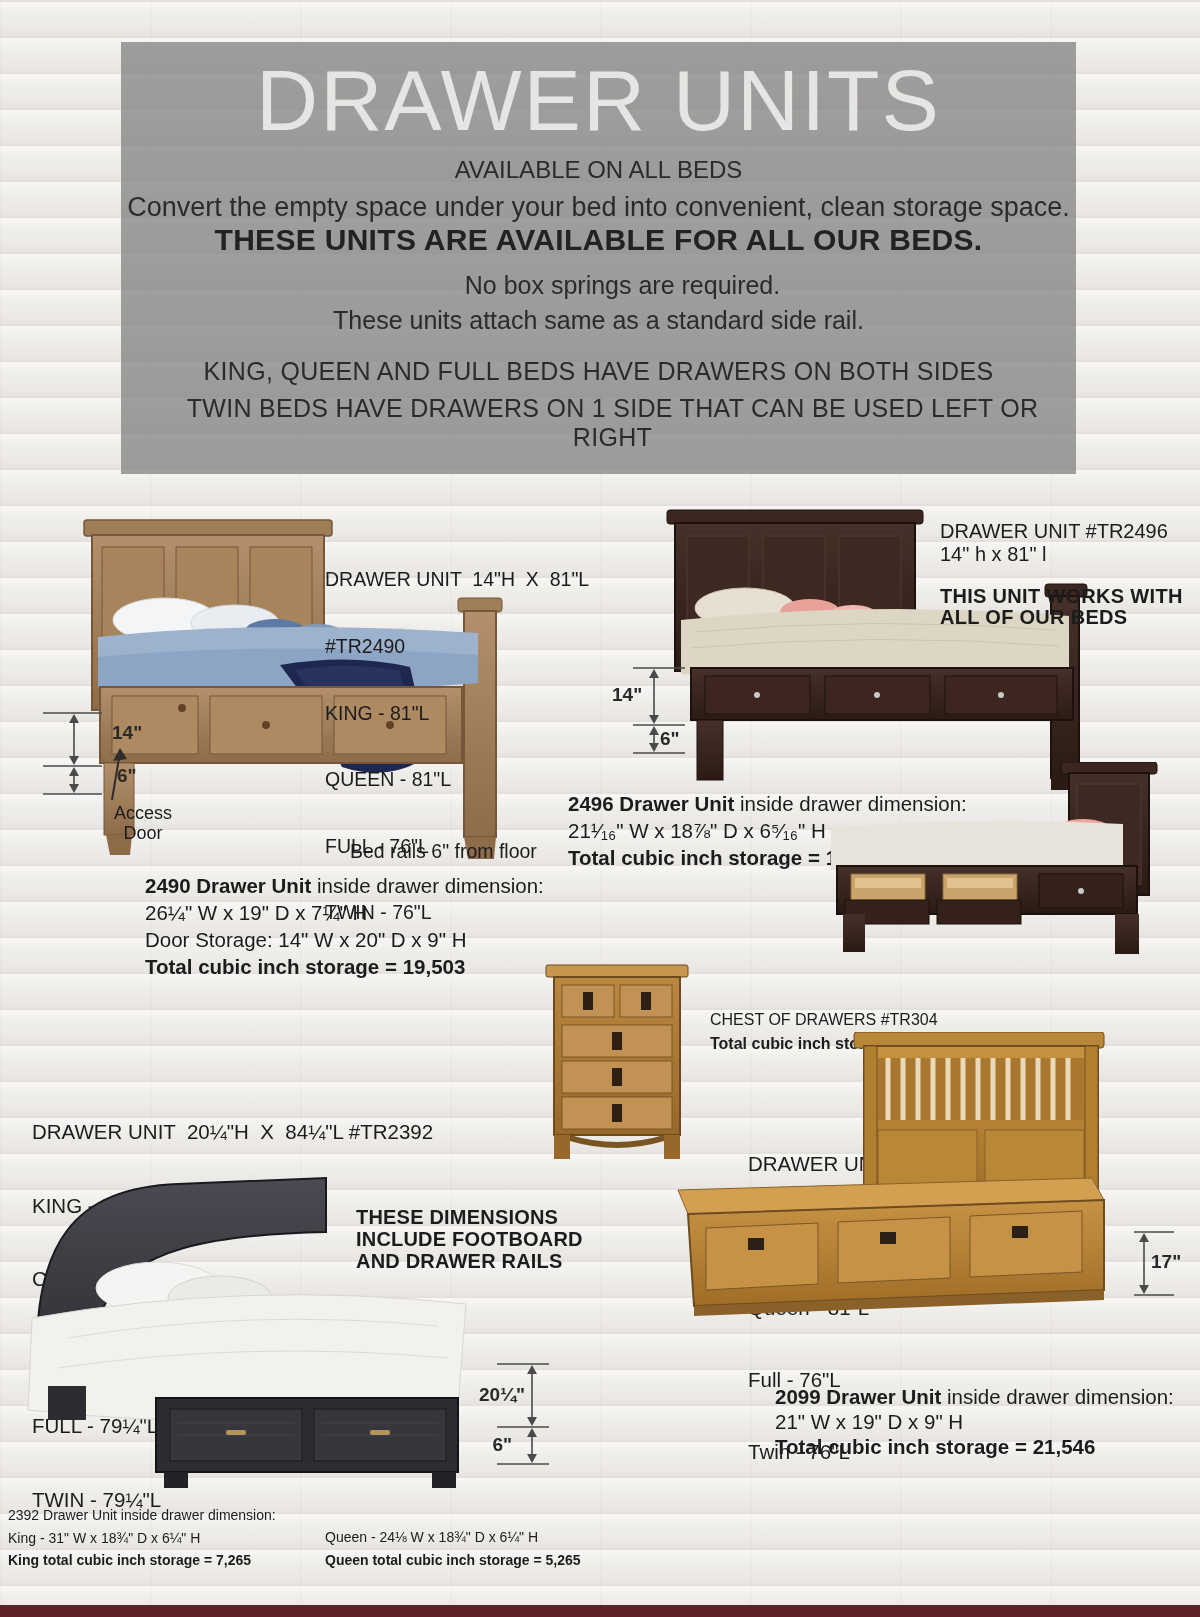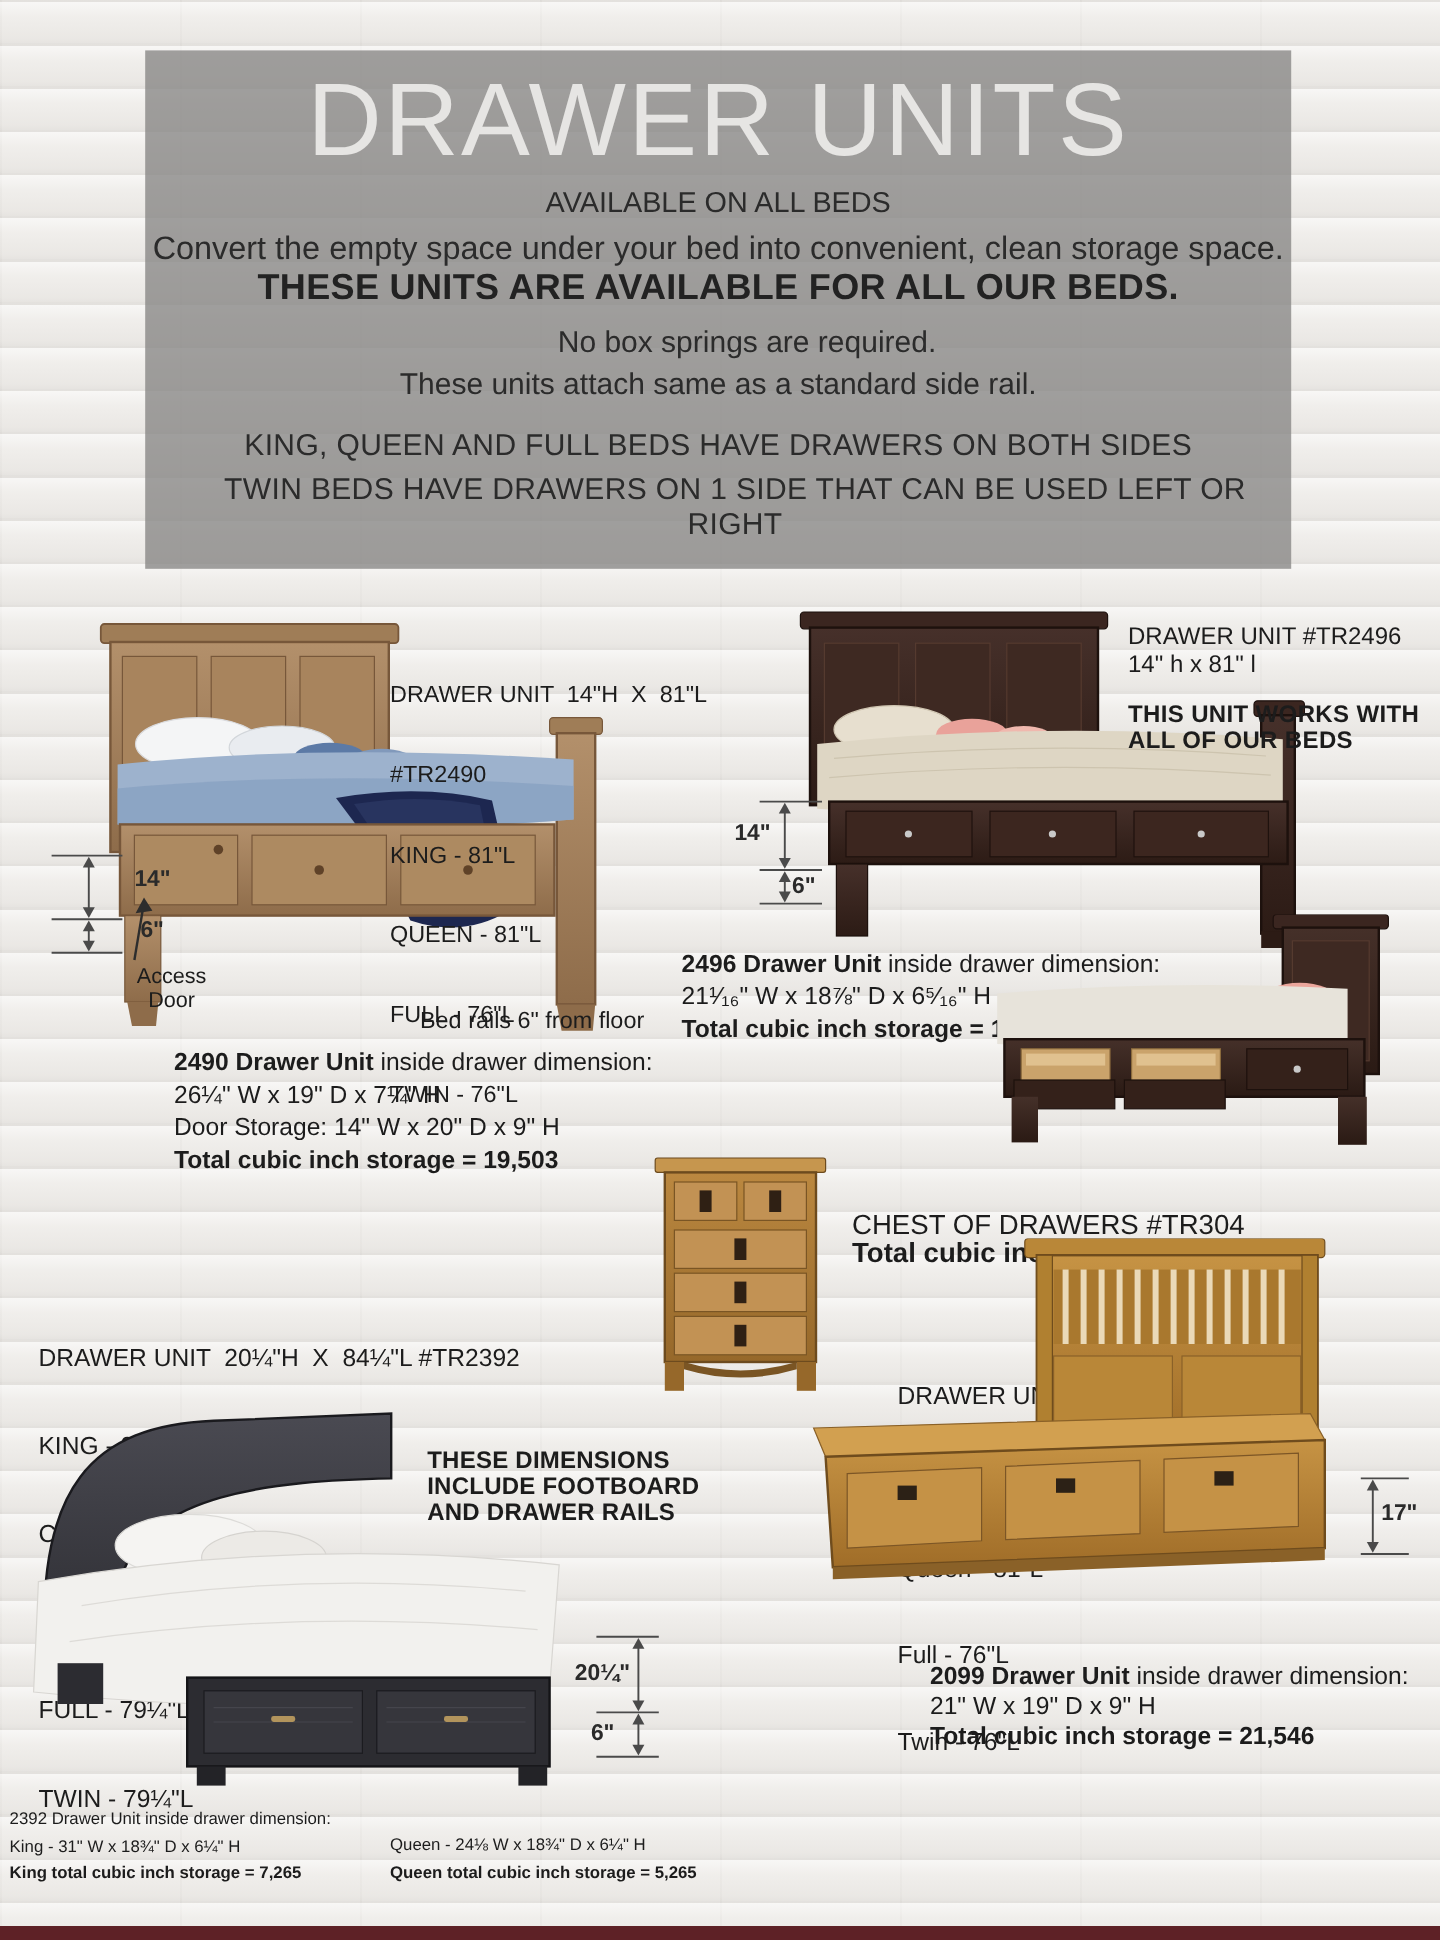--- a/index.html
+++ b/index.html
@@ -32,21 +32,21 @@
   .banner-n3{font-size:25px; margin-top:22px; letter-spacing:0.3px;}
   .banner-n4{font-size:25px; margin-top:8px; letter-spacing:0.3px;padding-left:28px;}
   .spec{font-size:19.5px; line-height:22.2px; white-space:pre-wrap;}
   .spec-2392{font-size:20.5px; line-height:24.5px;}
   .spec-2099{font-size:20.5px; line-height:24px;}
   .spec-2496{font-size:20px; line-height:23px;}
   .works-note{font-size:20px; line-height:21px; font-weight:600; letter-spacing:0.3px;}
   .detail{font-size:20.5px; line-height:27px;}
   .detail .bold, .detail-total{font-weight:700;}
   .detail-sm{font-size:14px; line-height:22.5px;}
-  .chest-text{font-size:23px; line-height:24px;}
+  .chest-text{font-size:16px; line-height:24px;}
   .dim-label{font-size:19px; font-weight:600; color:#2a2a2a;}
   .dims-note{font-size:20px; line-height:22px; font-weight:700; letter-spacing:0.2px;}
   .access-label{font-size:18px; line-height:19.5px; text-align:center;}
   .rail-note{font-size:19.5px;}
   .footer-bar{position:absolute; left:0; top:1605px; width:1200px; height:12px; background:#5e2126;}
   svg{display:block;}
   .right{text-align:right;}
 </style>
 </head>
 <body>

